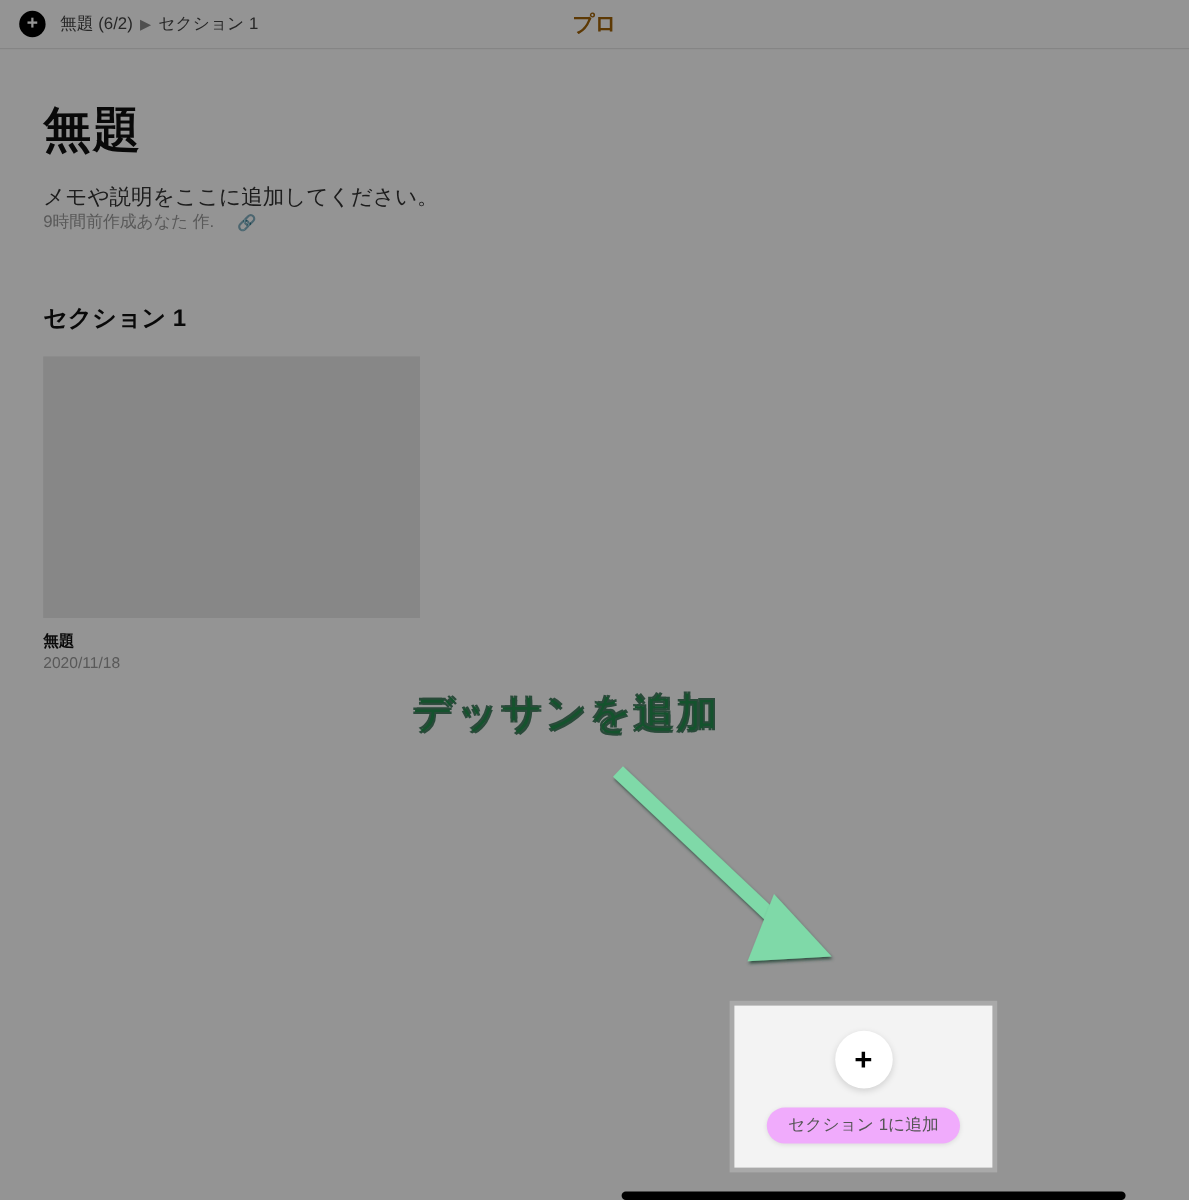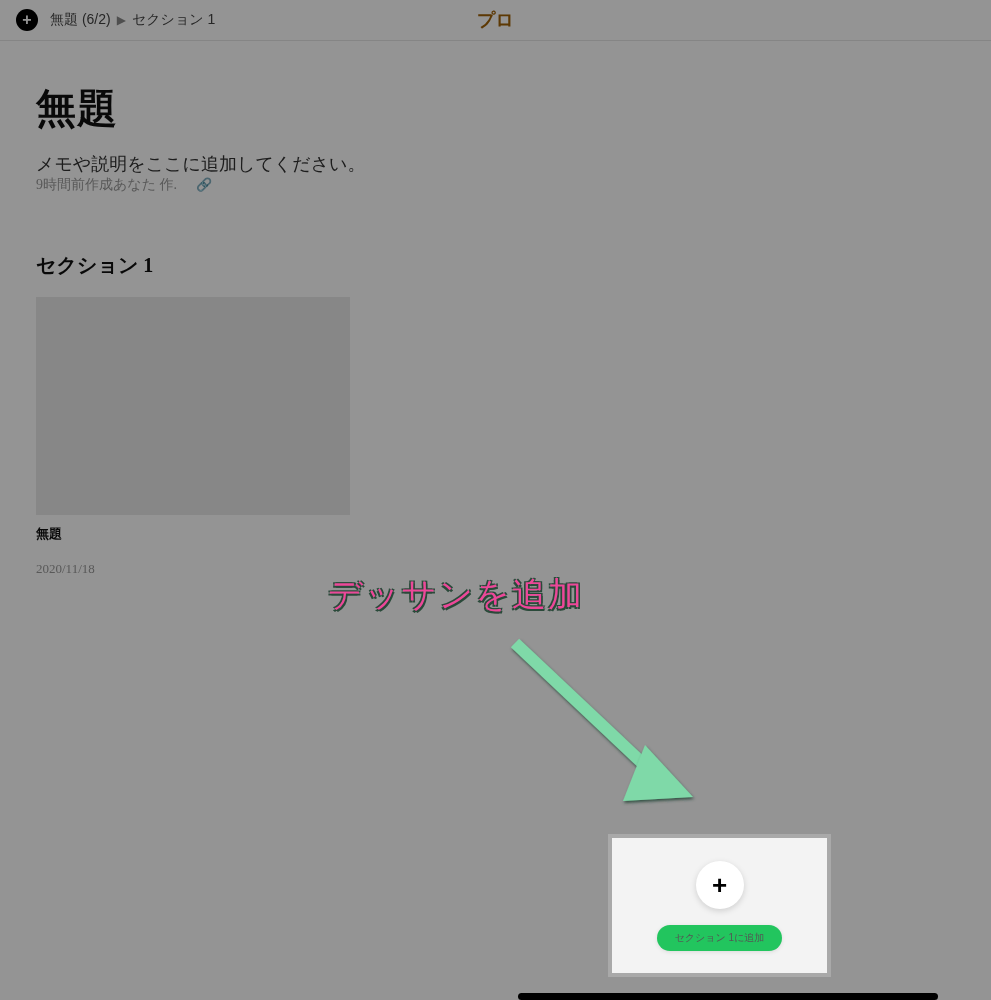--- a/index.html
+++ b/index.html
@@ -54,21 +54,20 @@
       transform: translateX(-50%);
       font-size: 18px;
       font-weight: 700;
       color: #a16207;
       cursor: pointer;
     }
     
     .main {
       padding: 40px 36px 0 36px;
       background: #fff;
-      font-family: Liberation Serif, serif;
     }
     .title {
       font-size: 40px;
       font-weight: 800;
       color: #111;
       letter-spacing: 1px;
       margin-bottom: 16px;
     }
     .desc {
       font-size: 18px;
@@ -103,21 +102,21 @@
     }
     .thumb-title {
       font-size: 13px;
       font-weight: 700;
       color: #111;
       margin-top: 10px;
     }
     .thumb-date {
       font-size: 13px;
       color: #999;
-      margin-top: 18px;
+      margin-top: 2px;
     }
 
     
     .add-panel {
       position: absolute;
       left: 612px;
       top: 838px;
       width: 215px;
       height: 135px;
       background: #f3f3f3;
@@ -137,38 +136,38 @@
       box-shadow: 0 2px 6px rgba(0,0,0,0.15);
       cursor: pointer;
     }
     .add-circle span {
       font-size: 26px;
       font-weight: 900;
       color: #000;
       line-height: 1;
     }
     .add-pill {
-      background: #22c55e;
+      background: #f0abfc;
       border-radius: 18px;
       padding: 6px 18px;
-      font-size: 10px;
+      font-size: 14px;
       color: #555;
       box-shadow: 0 1px 4px rgba(0,0,0,0.1);
       cursor: pointer;
     }
 
     
     .annotation {
       position: absolute;
       z-index: 70;
-      left: 328px;
+      left: 344px;
       top: 572px;
       font-size: 34px;
       font-weight: 500;
-      color: #ec4899;
+      color: #14532d;
       text-shadow:
         -1.5px -1.5px 0 #2a4a3a,
          1.5px -1.5px 0 #2a4a3a,
         -1.5px  1.5px 0 #2a4a3a,
          1.5px  1.5px 0 #2a4a3a;
       letter-spacing: 2px;
       pointer-events: none;
     }
     .arrow {
       position: absolute;

